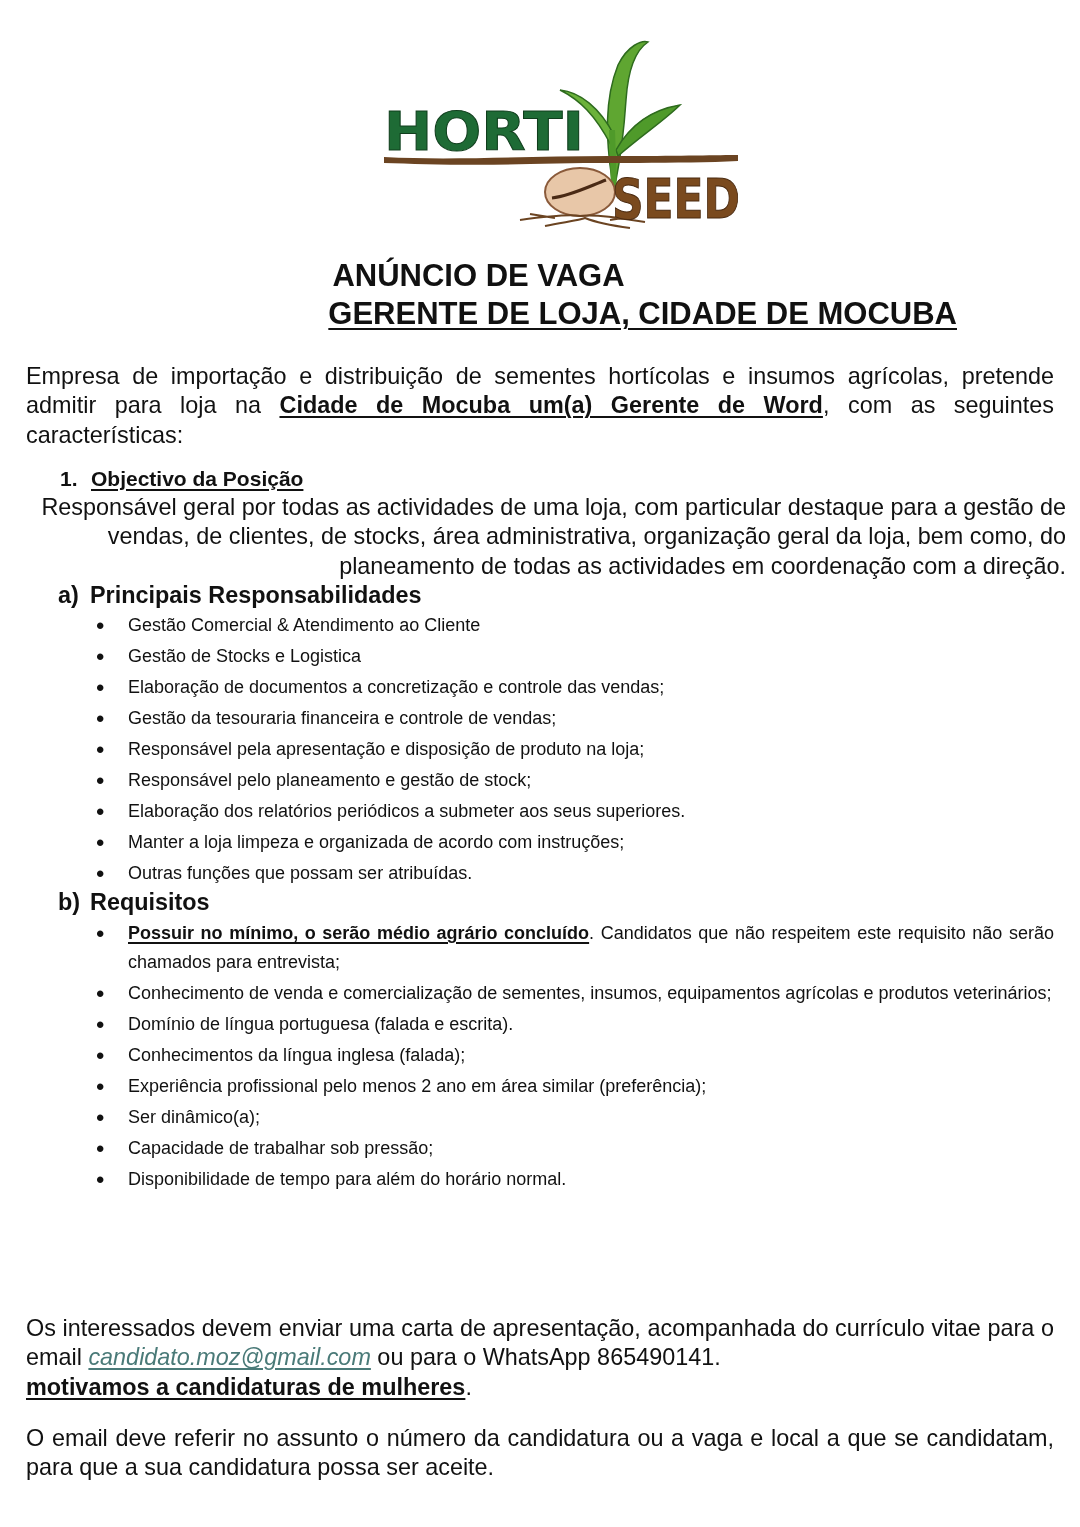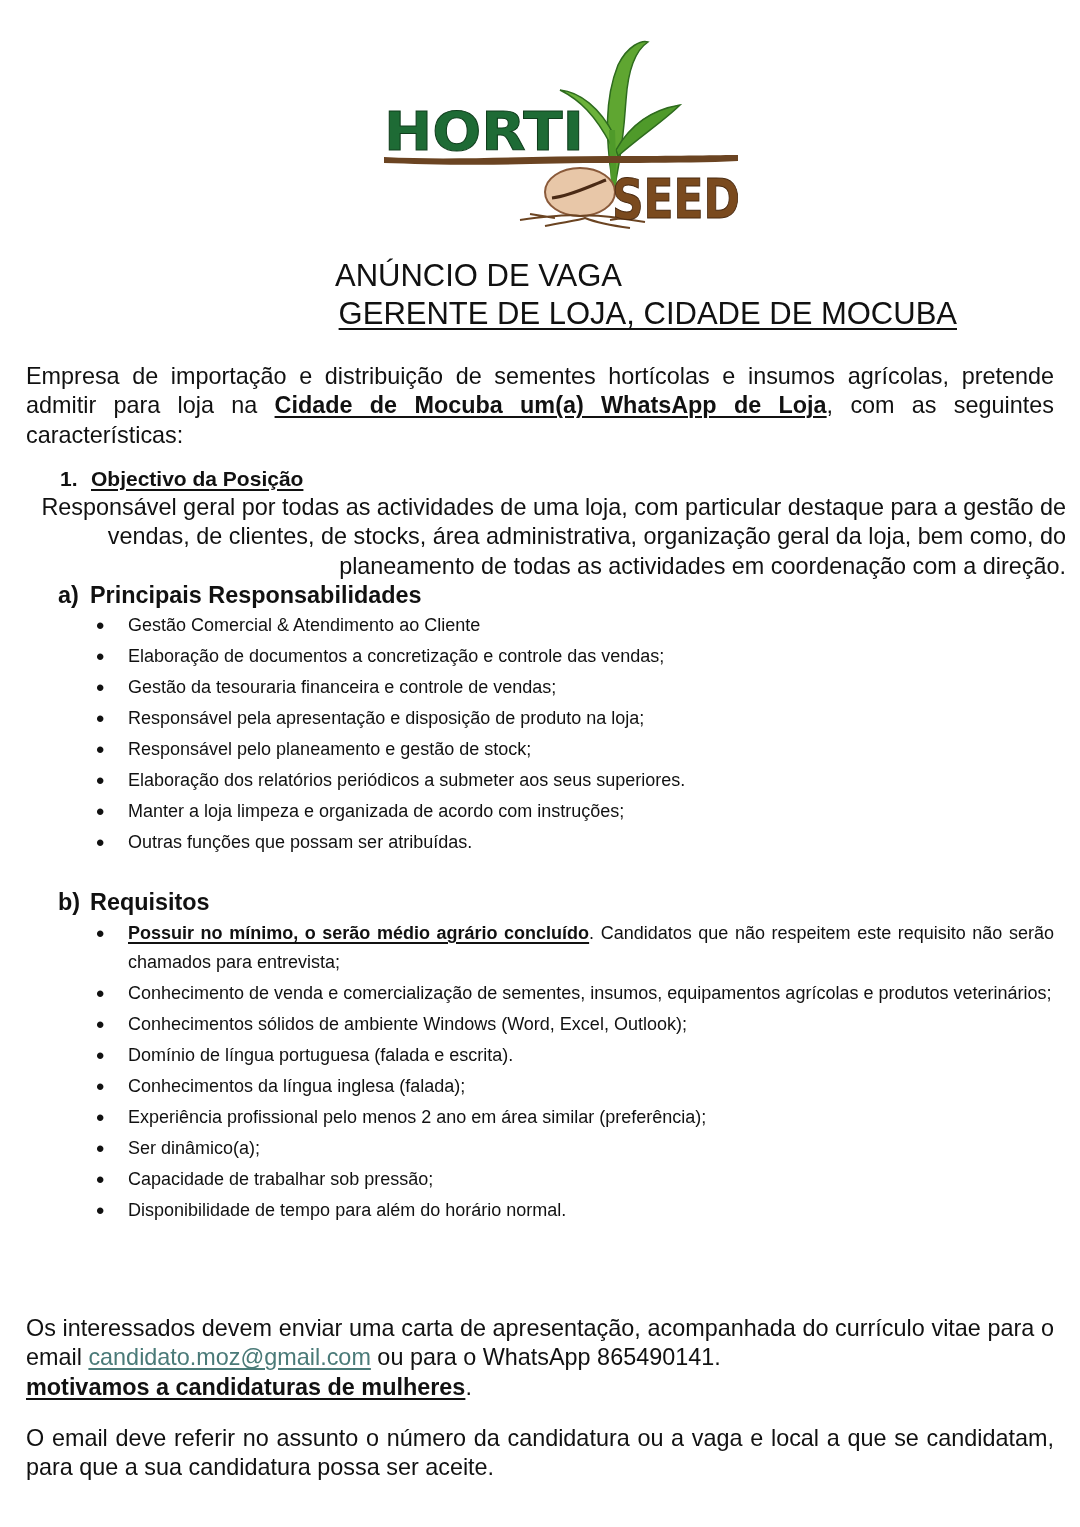--- a/index.html
+++ b/index.html
@@ -3,21 +3,21 @@
 <meta charset="utf-8">
 <style>
   html, body { margin: 0; padding: 0; background: #ffffff; }
   body {
     width: 1080px; height: 1527px; position: relative; overflow: hidden;
     font-family: "Liberation Sans", sans-serif; color: #111111;
   }
   .logo { position: absolute; left: 380px; top: 30px; width: 360px; height: 205px; }
   .title {
     position: absolute; left: 0; width: 957px; text-align: center;
-    font-weight: normal; font-size: 31px; line-height: 38px;
+    font-weight: bold; font-size: 31px; line-height: 38px;
   }
   .t1 { top: 257px; }
   .t2 { top: 295px; text-align: right; }
   .t2 span { text-decoration: underline; text-decoration-thickness: 2px; text-underline-offset: 4px; }
   .para {
     position: absolute; left: 26px; width: 1028px;
     font-size: 23.4px; line-height: 29.3px; text-align: justify;
   }
   .intro { top: 362px; }
   .u { text-decoration: underline; text-decoration-thickness: 2px; text-underline-offset: 3px; }
@@ -33,21 +33,21 @@
   ul.bullets li {
     position: relative; padding-left: 36px; font-size: 18px; line-height: 29.3px;
     margin-bottom: 1.7px; text-align: justify;
   }
   ul.bullets li::before {
     content: "\2022"; position: absolute; left: 4px; top: 0; font-size: 24px;
   }
   .ul-a { top: 611px; }
   .ul-b { top: 919px; }
   .contact { top: 1314px; }
-  .email-link { color: #4a7a78; text-decoration: underline; text-underline-offset: 3px; }
+  .email-link { color: #4a7a78; text-decoration: underline; text-underline-offset: 3px; font-style: italic; }
   .closing { top: 1424px; }
 </style>
 </head>
 <body>
 
 <div class="logo">
   <svg width="360" height="205" viewBox="0 0 360 205">
 
     <path d="M232 150 C226 110 224 70 238 35 C248 15 262 10 268 12 C256 20 248 40 246 70 C244 100 240 130 236 150 Z" fill="#5fa631" stroke="#2e6b1e" stroke-width="1.5"></path>
     <path d="M231 115 C215 85 200 70 180 60 C200 62 220 78 234 105 Z" fill="#6bb23a" stroke="#2e6b1e" stroke-width="1.5"></path>
@@ -63,42 +63,42 @@
 
     <path d="M140 190 C170 186 190 184 200 186 C215 184 240 188 265 192 M165 196 C185 192 200 190 205 188 C215 192 235 196 250 198 M150 184 L175 188 M230 190 L255 186" stroke="#6b4422" stroke-width="2" fill="none"></path>
 
     <text x="232" y="188" font-family="DejaVu Sans, sans-serif" font-weight="bold" font-size="56" fill="#7a4a1e" stroke="#4a2a10" stroke-width="1" textLength="128" lengthAdjust="spacingAndGlyphs">SEED</text>
   </svg>
 </div>
 
 <div class="title t1">ANÚNCIO DE VAGA</div>
 <div class="title t2"><span>GERENTE DE LOJA, CIDADE DE MOCUBA</span></div>
 
-<div class="para intro"><span>Empresa de importação e distribuição de sementes hortícolas e insumos agrícolas, pretende admitir para loja na </span><span class="b u">Cidade de Mocuba um(a) WhatsApp de Loja</span><span>, com as seguintes características:</span></div>
+<div class="para intro"><span>Empresa de importação e distribuição de sementes hortícolas e insumos agrícolas, pretende admitir para loja na </span><span class="b u">Cidade de Mocuba um(a) Gerente de Word</span><span>, com as seguintes características:</span></div>
 
 <div class="sec1"><span class="num">1.</span><span class="u">Objectivo da Posição</span></div>
 <div class="para obj">Responsável geral por todas as actividades de uma loja, com particular destaque para a gestão de vendas, de clientes, de stocks, área administrativa, organização geral da loja, bem como, do planeamento de todas as actividades em coordenação com a direção.</div>
 
 <div class="sub suba"><span class="lab">a)</span><span>Principais Responsabilidades</span></div>
 <ul class="bullets ul-a">
   <li>Gestão Comercial &amp; Atendimento ao Cliente</li>
+  <li>Gestão de Stocks e Logistica</li>
   <li>Elaboração de documentos a concretização e controle das vendas;</li>
   <li>Gestão da tesouraria financeira e controle de vendas;</li>
   <li>Responsável pela apresentação e disposição de produto na loja;</li>
   <li>Responsável pelo planeamento e gestão de stock;</li>
   <li>Elaboração dos relatórios periódicos a submeter aos seus superiores.</li>
   <li>Manter a loja limpeza e organizada de acordo com instruções;</li>
   <li>Outras funções que possam ser atribuídas.</li>
 </ul>
 
 <div class="sub subb"><span class="lab">b)</span><span>Requisitos</span></div>
 <ul class="bullets ul-b">
   <li><span class="b u">Possuir no mínimo, o serão médio agrário concluído</span><span>. Candidatos que não respeitem este requisito não serão chamados para entrevista;</span></li>
   <li>Conhecimento de venda e comercialização de sementes, insumos, equipamentos agrícolas e produtos veterinários;</li>
-  <li>Conhecimentos sólidos de ambiente Windows (Word, Excel, Outlook);</li>
   <li>Domínio de língua portuguesa (falada e escrita).</li>
   <li>Conhecimentos da língua inglesa (falada);</li>
   <li>Experiência profissional pelo menos 2 ano em área similar (preferência);</li>
   <li>Ser dinâmico(a);</li>
   <li>Capacidade de trabalhar sob pressão;</li>
   <li>Disponibilidade de tempo para além do horário normal.</li>
 </ul>
 
 <div class="para contact"><span>Os interessados devem enviar uma carta de apresentação, acompanhada do currículo vitae para o email </span><a class="email-link" href="#">candidato.moz@gmail.com</a><span> ou para o WhatsApp 865490141.</span><br><span class="b u">motivamos a candidaturas de mulheres</span><span>.</span></div>
 

